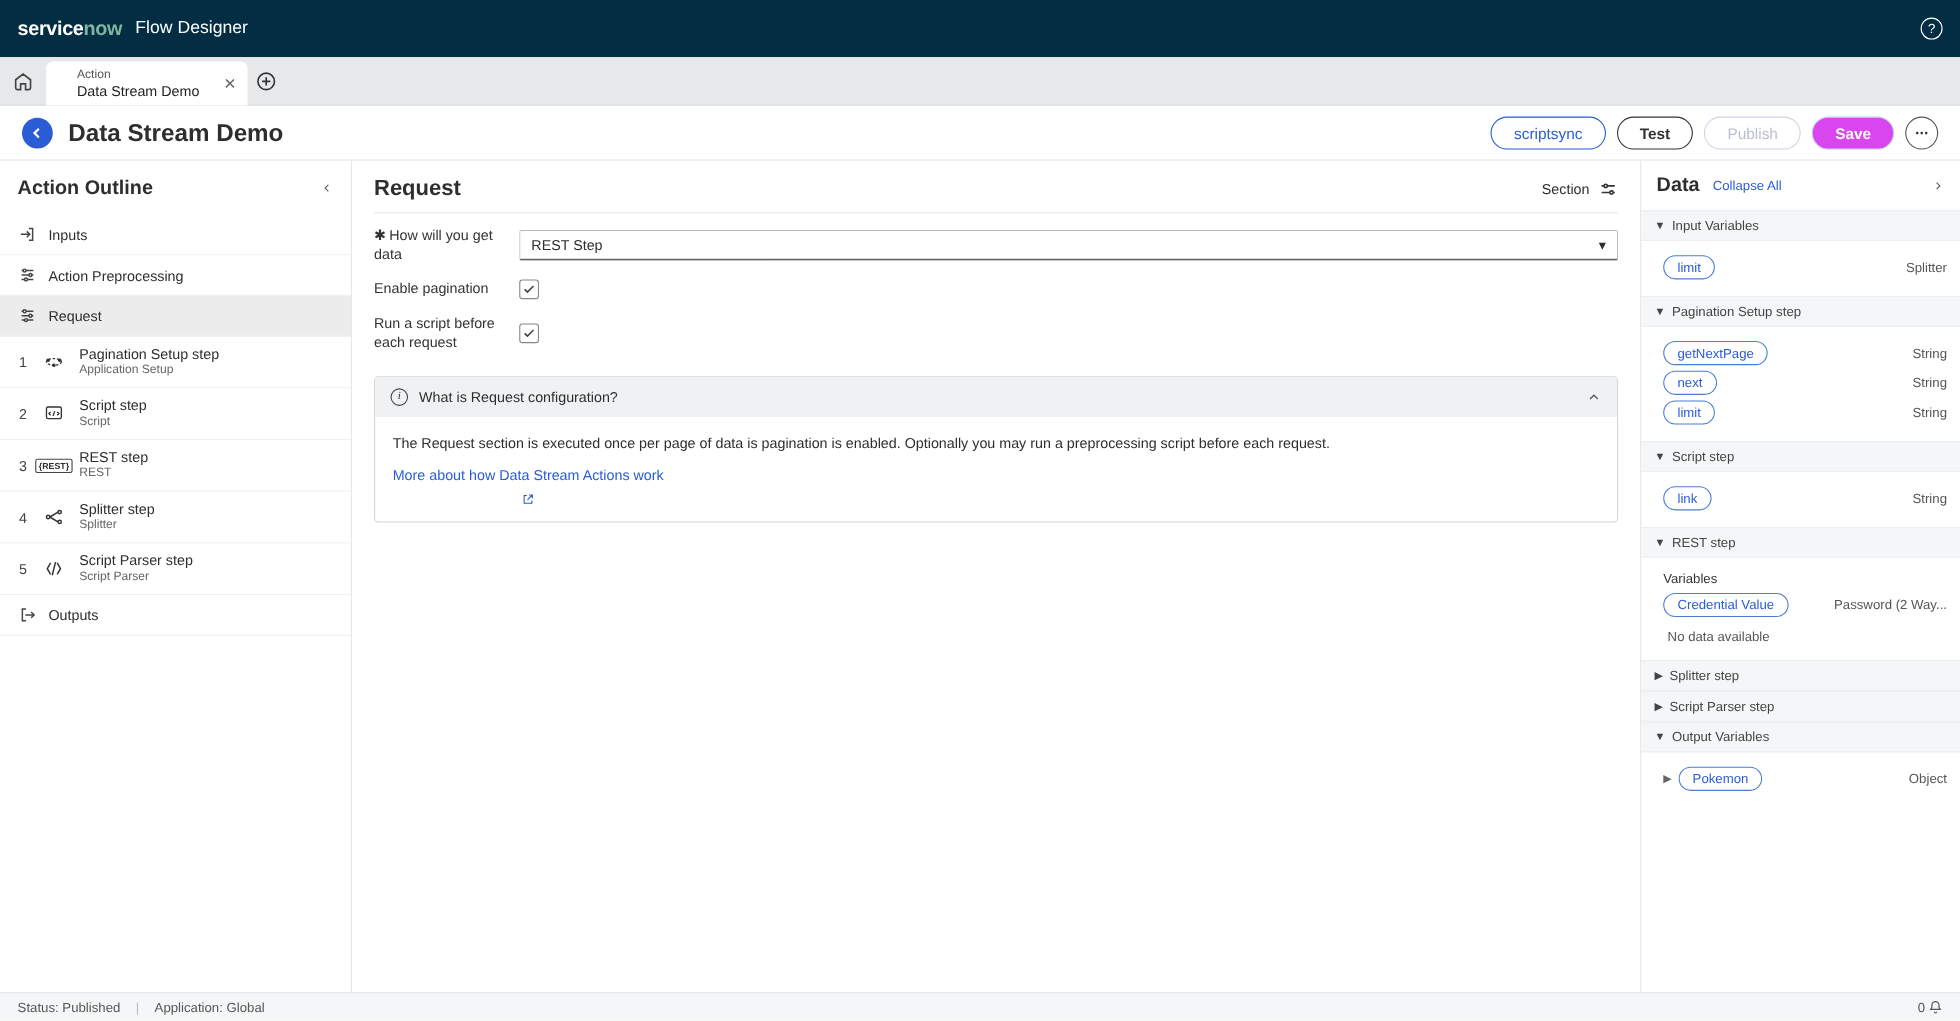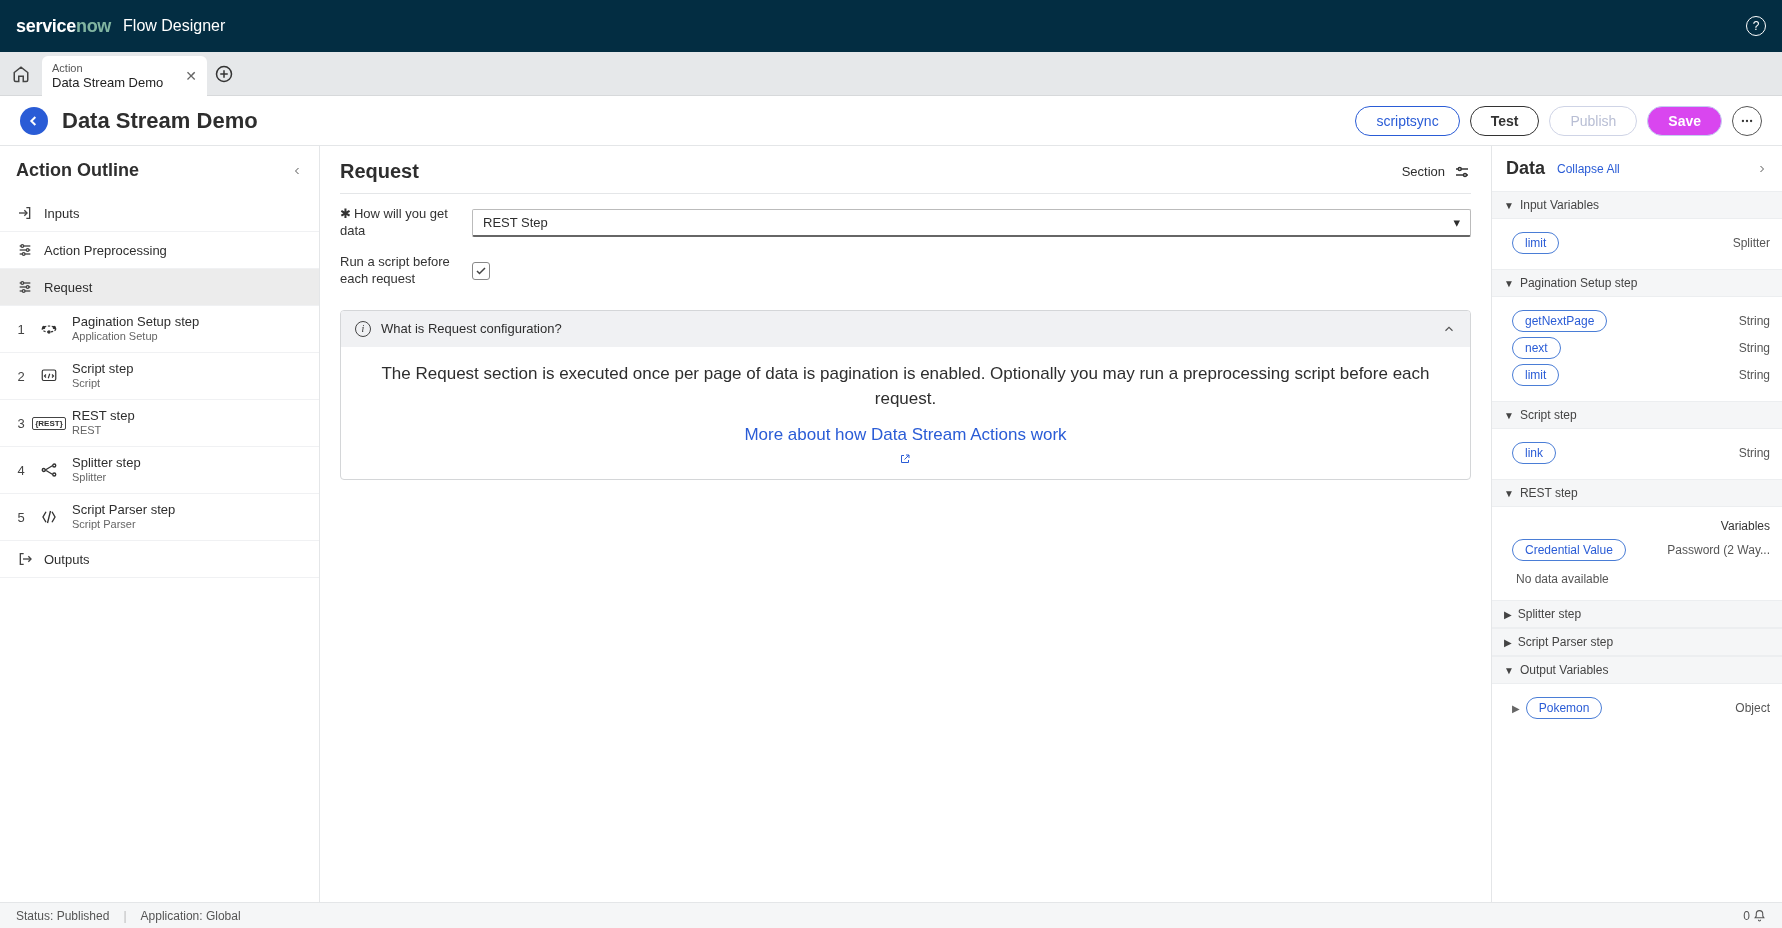--- a/index.html
+++ b/index.html
@@ -9,21 +9,21 @@
   .banner { background: #032d42; color: #fff; height: 52px; display: flex; align-items: center; padding: 0 16px; }
   .logo { font-weight: 600; font-size: 18px; letter-spacing: -0.3px; }
   .logo .now { color: #81b5a1; }
   .banner-title { margin-left: 12px; font-size: 16px; font-weight: 500; }
   .banner-spacer { flex: 1; }
   .help-circle { width: 20px; height: 20px; border: 1.5px solid #fff; border-radius: 50%; display: flex; align-items: center; justify-content: center; font-size: 12px; cursor: pointer; }
 
   
   .tab-row { background: #e6e8ea; height: 44px; display: flex; align-items: stretch; border-bottom: 1px solid #d7d9db; }
   .home-btn { width: 42px; display: flex; align-items: center; justify-content: center; cursor: pointer; }
-  .tab { background: #fff; display: flex; align-items: center; padding: 0 8px 0 10px; border-radius: 6px 6px 0 0; margin-top: 4px; height: 40px; position: relative; }
+  .tab { background: #fff; display: flex; align-items: center; padding: 0 8px 0 28px; border-radius: 6px 6px 0 0; margin-top: 4px; height: 40px; position: relative; }
   .tab-text { display: flex; flex-direction: column; line-height: 1.2; }
   .tab-type { font-size: 11px; color: #555; }
   .tab-name { font-size: 13px; color: #222; }
   .tab-close { margin-left: 20px; cursor: pointer; color: #666; font-size: 14px; padding: 2px; }
   .add-tab { width: 34px; display: flex; align-items: center; justify-content: center; cursor: pointer; font-size: 20px; color: #333; }
 
   
   .titlebar { height: 50px; display: flex; align-items: center; padding: 0 20px; border-bottom: 1px solid #e4e6e8; }
   .back-circle { width: 28px; height: 28px; border-radius: 50%; background: #2a5cd6; display: flex; align-items: center; justify-content: center; color: #fff; margin-right: 14px; cursor: pointer; }
   .page-title { font-size: 22px; font-weight: 700; }
@@ -62,37 +62,37 @@
   .form-row { display: flex; align-items: center; margin-bottom: 14px; }
   .form-label { width: 120px; text-align: left; font-size: 13px; color: #333; margin-right: 12px; line-height: 1.3; }
   .form-label .asterisk { color: #333; margin-right: 3px; }
   .select-box { flex: 1; height: 28px; border: 1px solid #bbb; border-bottom: 2px solid #666; border-radius: 2px; display: flex; align-items: center; padding: 0 10px; justify-content: space-between; cursor: pointer; background: #fff; }
   .checkbox-wrap { width: 18px; height: 18px; border: 1px solid #888; border-radius: 3px; display: flex; align-items: center; justify-content: center; cursor: pointer; }
 
   .info-panel { border: 1px solid #d4d6d8; border-radius: 4px; margin-top: 22px; overflow: hidden; }
   .info-head { background: #f0f1f3; padding: 10px 14px; display: flex; align-items: center; justify-content: space-between; cursor: pointer; }
   .info-head-left { display: flex; align-items: center; gap: 10px; }
   .info-circle { width: 16px; height: 16px; border: 1.5px solid #444; border-radius: 50%; display: flex; align-items: center; justify-content: center; font-size: 10px; font-style: italic; font-family: serif; }
-  .info-body { padding: 14px 16px; font-size: 17px; line-height: 1.5; text-align: center; }
+  .info-body { padding: 14px 16px; font-size: 13px; line-height: 1.5; }
   .info-link { color: #2a5cd6; margin-top: 10px; display: inline-flex; align-items: center; gap: 6px; cursor: pointer; flex-direction: column; }
 
   
   .data-panel { width: 290px; display: flex; flex-direction: column; overflow: auto; }
   .data-header { padding: 12px 14px; display: flex; align-items: center; gap: 12px; }
   .data-header h2 { font-size: 18px; font-weight: 700; }
   .collapse-all { color: #2a5cd6; font-size: 12px; cursor: pointer; }
   .data-header-spacer { flex: 1; }
   .data-section { }
   .data-section-head { background: #f5f6f7; padding: 6px 12px; display: flex; align-items: center; gap: 6px; font-size: 12px; color: #444; cursor: pointer; border-top: 1px solid #eceef0; border-bottom: 1px solid #eceef0; }
   .caret { font-size: 10px; display: inline-block; }
   .data-section-body { padding: 8px 12px 10px 20px; }
   .var-row { display: flex; align-items: center; justify-content: space-between; margin: 5px 0; }
   .pill { border: 1px solid #4a7dd6; color: #2a5cd6; border-radius: 12px; padding: 3px 12px; font-size: 12px; cursor: pointer; background: #fff; }
   .var-type { font-size: 12px; color: #555; }
-  .vars-label { font-size: 12px; color: #333; margin: 4px 0 6px; text-align: right; }
+  .vars-label { font-size: 12px; color: #333; margin: 4px 0 6px; }
   .no-data { font-size: 12px; color: #555; padding: 6px 0 4px 4px; }
 
   
   .statusbar { height: 26px; background: #f5f6f7; border-top: 1px solid #e4e6e8; display: flex; align-items: center; padding: 0 16px; font-size: 12px; color: #555; }
   .status-sep { margin: 0 14px; color: #bbb; }
   .statusbar-spacer { flex: 1; }
 
   svg { display: block; }
 </style>
 </head>
@@ -299,20 +299,28 @@
     </div>
 
     <div class="form-row">
       <div class="form-label"><span class="asterisk">✱</span><span>How will you get data</span></div>
       <div class="select-box">
         <span>REST Step</span>
         <span>▾</span>
       </div>
     </div>
 
+    <div class="form-row">
+      <div class="form-label">Enable pagination</div>
+      <div class="checkbox-wrap">
+        <svg width="12" height="12" viewBox="0 0 24 24" fill="none" stroke="#444" stroke-width="3">
+            <path d="M4 12l5 5L20 6"></path>
+          </svg>
+      </div>
+    </div>
 
     <div class="form-row">
       <div class="form-label">Run a script before each request</div>
       <div class="checkbox-wrap">
         <svg width="12" height="12" viewBox="0 0 24 24" fill="none" stroke="#444" stroke-width="3">
             <path d="M4 12l5 5L20 6"></path>
           </svg>
       </div>
     </div>
 

